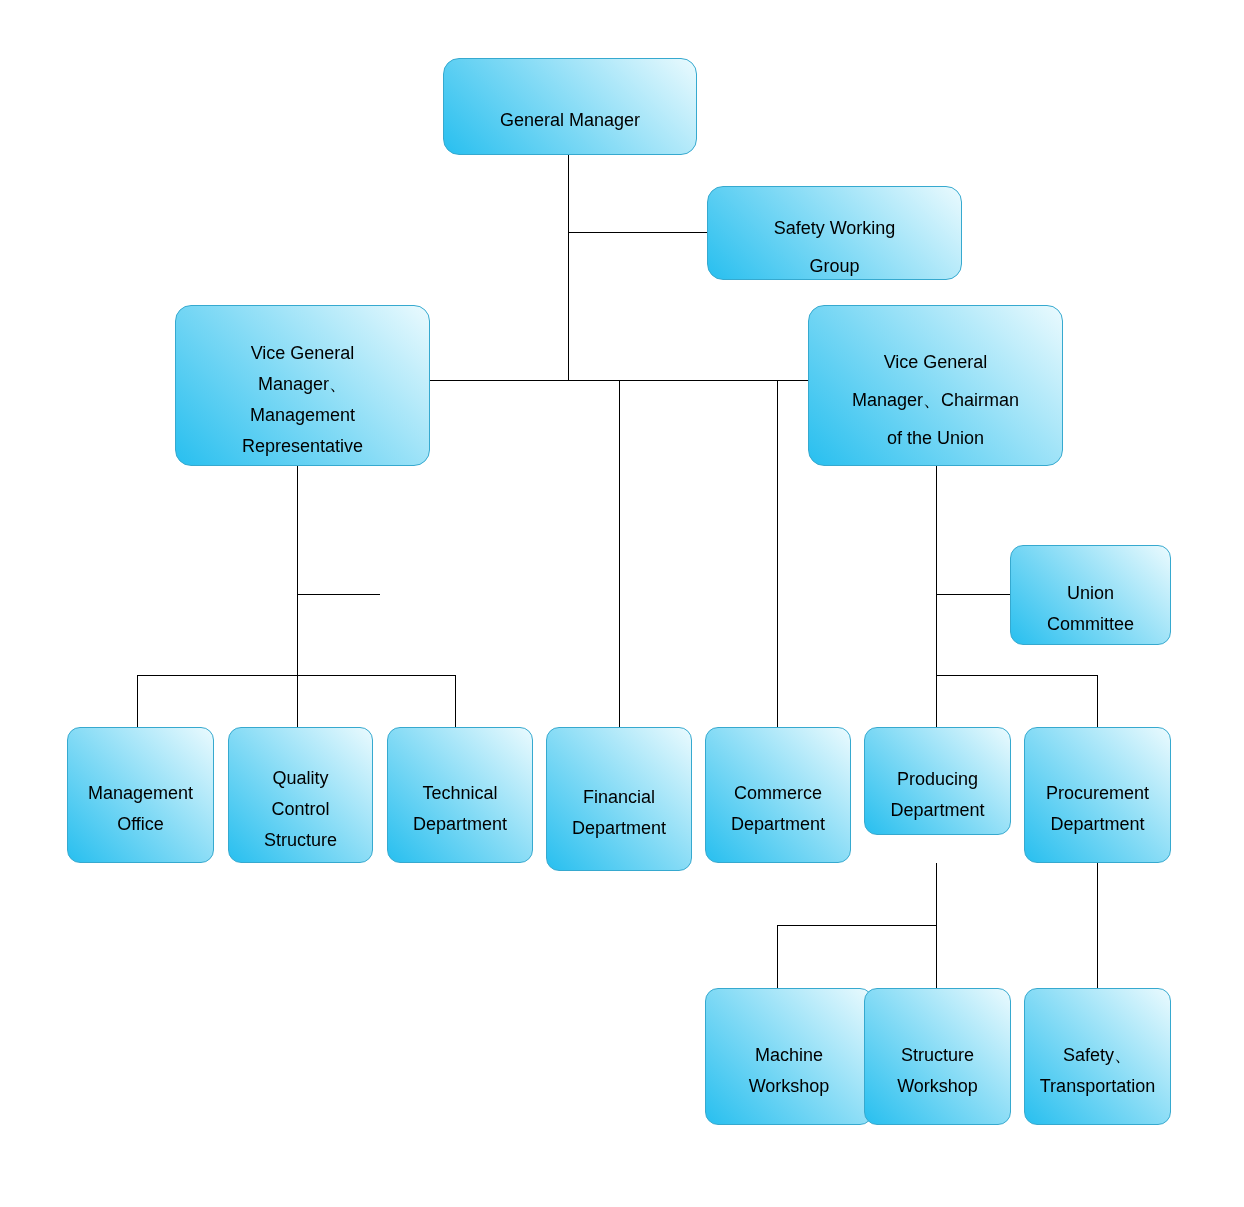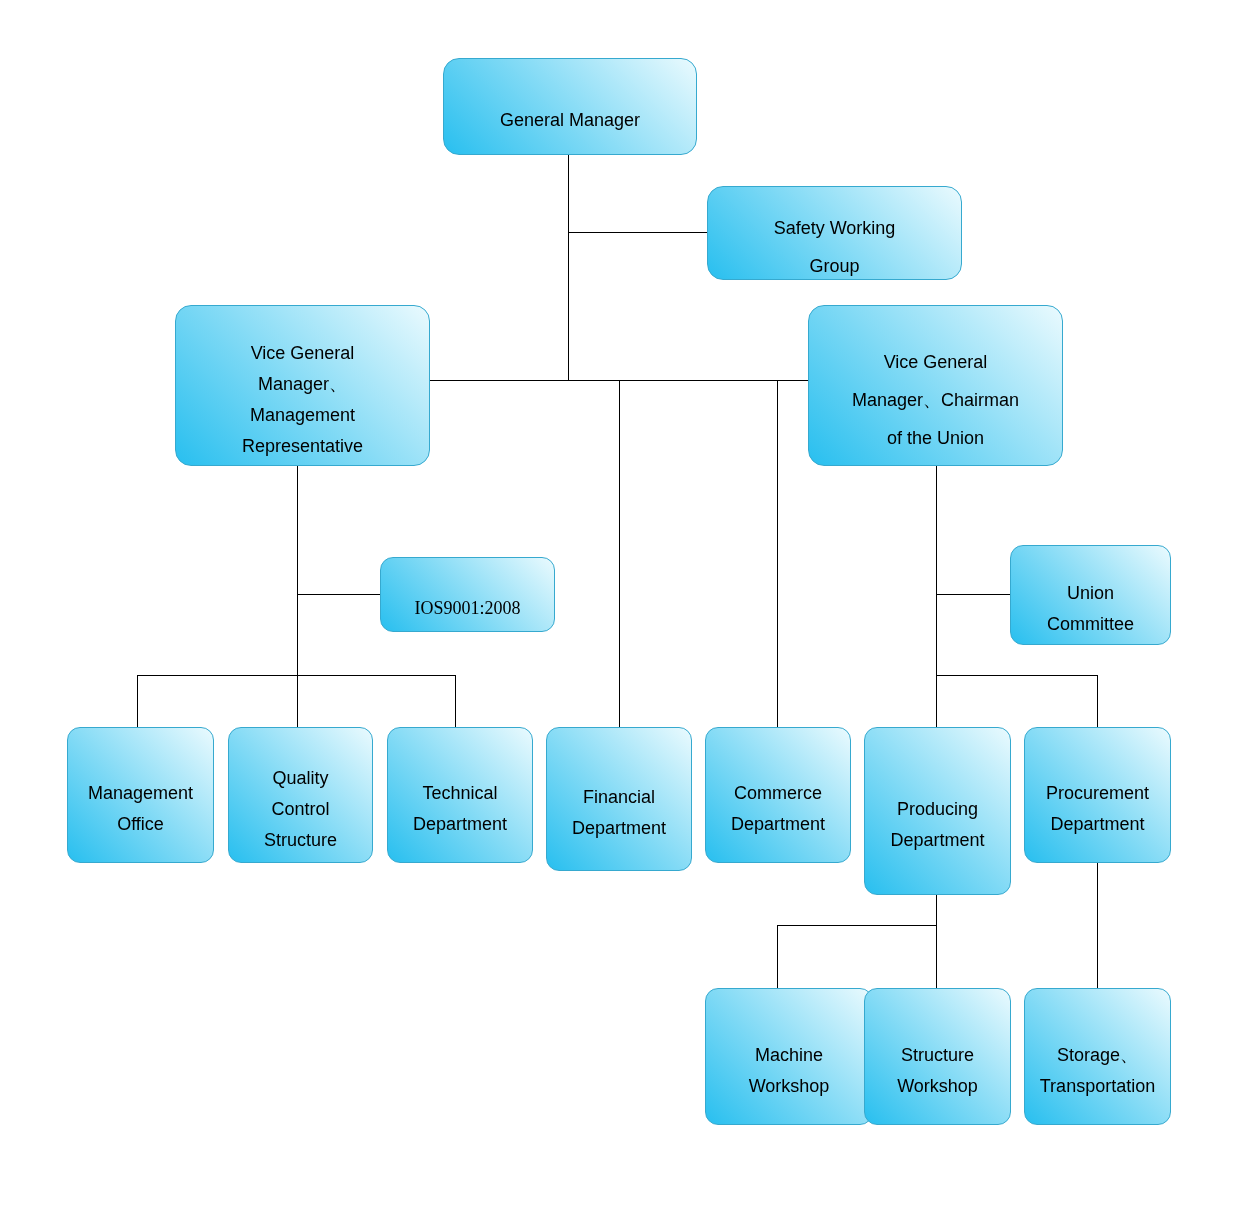--- a/index.html
+++ b/index.html
@@ -87,23 +87,20 @@
 Management
 Representative</span>
   </div>
 
   <div class="node airy" style="left:808px; top:305px; width:255px; height:161px">
     <span class="label">Vice General
 Manager、Chairman
 of the Union</span>
   </div>
 
-  <div class="node small serif" style="left:380px; top:557px; width:175px; height:75px">
-    <span class="label">IOS9001:2008</span>
-  </div>
 
   <div class="node small" style="left:1010px; top:545px; width:161px; height:100px">
     <span class="label">Union
 Committee</span>
   </div>
 
   <div class="node small" style="left:67px; top:727px; width:147px; height:136px">
     <span class="label">Management
 Office</span>
   </div>
@@ -122,38 +119,38 @@
   <div class="node small" style="left:546px; top:727px; width:146px; height:144px">
     <span class="label">Financial
 Department</span>
   </div>
 
   <div class="node small" style="left:705px; top:727px; width:146px; height:136px">
     <span class="label">Commerce
 Department</span>
   </div>
 
-  <div class="node small" style="left:864px; top:727px; width:147px; height:168px">
+  <div class="node small" style="left:864px; top:727px; width:147px; height:108px">
     <span class="label">Producing
 Department</span>
   </div>
 
   <div class="node small" style="left:1024px; top:727px; width:147px; height:136px">
     <span class="label">Procurement
 Department</span>
   </div>
 
   <div class="node small" style="left:705px; top:988px; width:168px; height:137px">
     <span class="label">Machine
 Workshop</span>
   </div>
 
   <div class="node small" style="left:864px; top:988px; width:147px; height:137px">
     <span class="label">Structure
 Workshop</span>
   </div>
 
   <div class="node small" style="left:1024px; top:988px; width:147px; height:137px">
-    <span class="label">Storage、
+    <span class="label">Safety、
 Transportation</span>
   </div>
 
 </div>
 
 </body></html>

